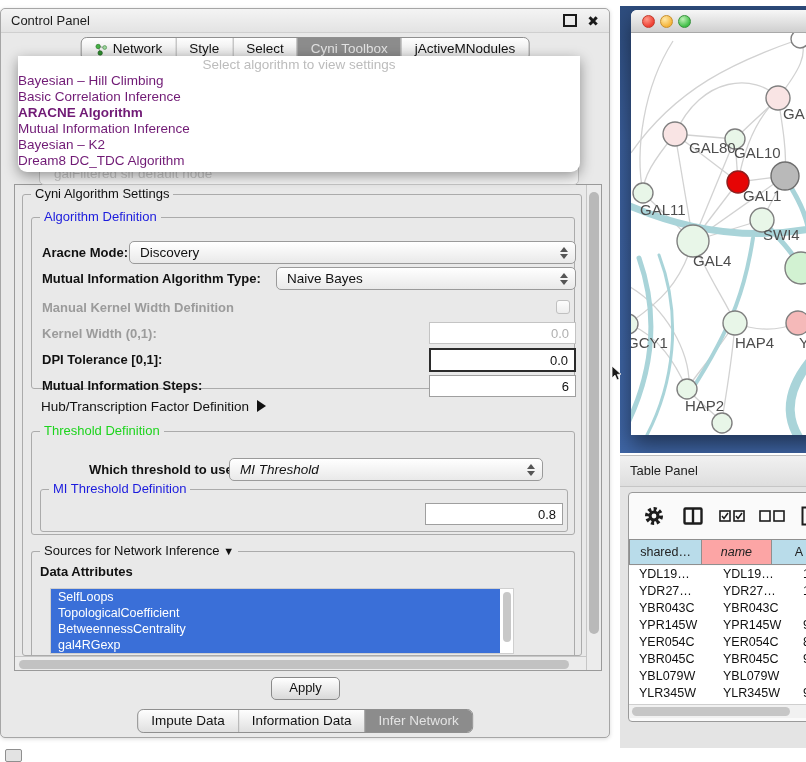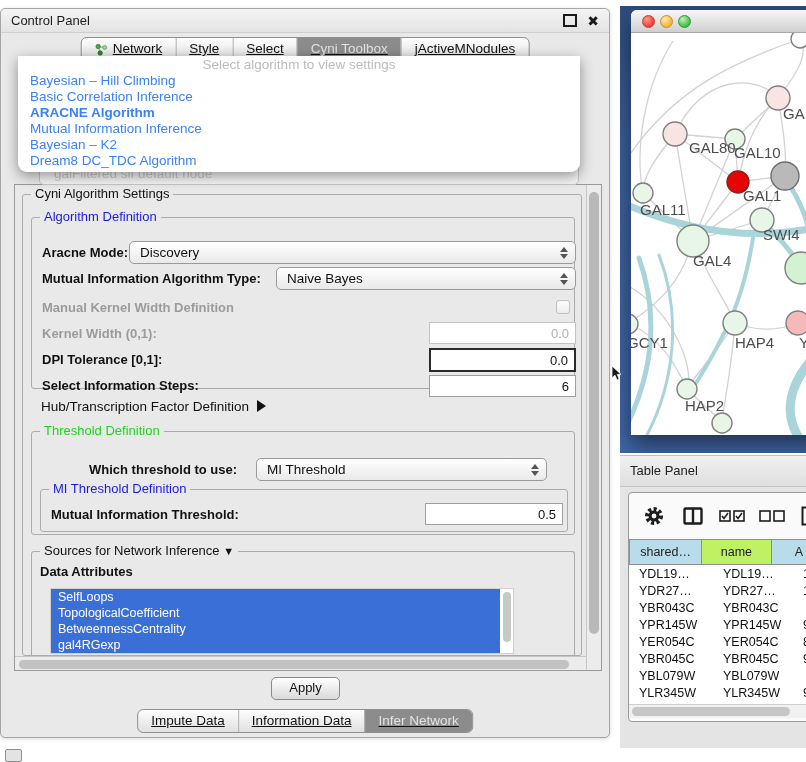--- a/index.html
+++ b/index.html
@@ -23,42 +23,42 @@
     font-size:13px;color:#1c1c1c;
   }
   .cp-controls{margin-left:auto;display:flex;align-items:center;gap:10px;}
   .float-glyph{width:10px;height:9px;border:2px solid #1a1a1a;display:inline-block;}
   .close-glyph{font-size:14px;font-weight:bold;color:#1a1a1a;line-height:1;}
   
   .seg{
     position:absolute;display:flex;align-items:stretch;
     border:1px solid #8f8f8f;border-radius:6px;overflow:hidden;
     background:linear-gradient(#fefefe,#e0e0e0);
-    font-size:13.5px;color:#111;height:22px;line-height:22px;white-space:nowrap;text-decoration:underline;
+    font-size:13.5px;color:#111;height:22px;line-height:22px;white-space:nowrap;
   }
   .seg-top{top:28px;left:50%;transform:translateX(-50%);}
   .seg-bottom{top:700px;left:50%;transform:translateX(-50%);}
   .seg .seg-item{padding:0 13px;border-left:1px solid #b0b0b0;display:flex;align-items:center;gap:5px;}
   .seg .seg-item:first-child{border-left:none;}
   .seg .seg-item.selected{background:#8c8c8c;color:#e3e3e3;}
   
   .ghost-combo{
     position:absolute;left:38px;top:152px;width:540px;height:24px;
     border:1px solid #c6c6c6;border-radius:5px;background:#f5f5f5;
     color:#c9c9c9;font-size:13.5px;line-height:24px;padding-left:14px;
     box-sizing:border-box;z-index:5;
   }
   
   .algo-dropdown{
     position:absolute;left:18px;top:56px;width:562px;z-index:100;
     background:#ffffff;border-radius:0 0 9px 9px;
     box-shadow:0 4px 14px rgba(0,0,0,.40);padding-bottom:3px;
   }
   .algo-placeholder{height:17px;line-height:17px;text-align:center;color:#bcbcbc;font-size:13.5px;}
-  .algo-option{height:16px;line-height:16px;padding:0 12px;font-size:13.5px;color:#3b82f6;}
+  .algo-option{height:16px;line-height:16px;padding:0 0;font-size:13.5px;color:#701a75;}
   .algo-option.bold{font-weight:bold;}
   
   .settings-pane{
     position:absolute;left:13px;top:175px;width:588px;height:487px;
     border:1px solid #9a9a9a;background:#e9e9e9;box-sizing:border-box;overflow:hidden;
   }
   .vscroll{
     position:absolute;right:0;top:0;width:15px;height:487px;
     background:#ececec;border-left:1px solid #c6c6c6;box-sizing:border-box;
   }
@@ -151,21 +151,21 @@
   }
   .tp-toolbar{position:absolute;left:0;top:0;width:100%;height:46px;display:flex;align-items:center;}
   .tp-table{position:absolute;left:0;top:46px;right:0;}
   .tp-header{display:flex;height:26px;box-sizing:border-box;}
   .tp-header .hcell{
     border:1px solid #8f8f8f;border-left:none;box-sizing:border-box;
     font-size:12.5px;color:#222;display:flex;align-items:center;justify-content:center;
   }
   .tp-header .hcell:first-child{border-left:1px solid #8f8f8f;}
   .hcell.blue{background:#b9dcea;}
-  .hcell.gray{background:#bef264;}
+  .hcell.gray{background:#fca5a5;font-style:italic;}
   .tp-rows{position:absolute;left:0;top:73px;width:100%;height:138px;overflow:hidden;background:#fff;}
   .trow{display:flex;height:17px;line-height:17px;font-size:12.5px;color:#111;}
   .trow .c1{width:74px;padding-left:10px;}
   .trow .c2{width:76px;padding-left:10px;}
   .trow .c3{padding-left:4px;}
   .tp-hscroll{position:absolute;left:0;top:211px;width:100%;height:14px;background:#f1f1f1;border-top:1px solid #cfcfcf;box-sizing:border-box;}
   .tp-hscroll .thumb{position:absolute;left:3px;top:2px;width:158px;height:9px;background:#c6c6c6;border-radius:5px;}
   .ticon{margin-left:14px;flex:0 0 auto;}
   
   .cursor{position:absolute;left:611px;top:366px;z-index:200;}
@@ -245,47 +245,46 @@
         <span class="flabel dis" style="left:10px;top:108px;">Kernel Width (0,1):</span>
         <div class="tfield dis" style="left:397px;top:104px;width:147px;height:22px;">
           <span>0.0</span>
         </div>
 
         <span class="flabel" style="left:10px;top:134px;">DPI Tolerance [0,1]:</span>
         <div class="tfield strong" style="left:397px;top:130px;width:147px;height:24px;">
           <span>0.0</span>
         </div>
 
-        <span class="flabel" style="left:10px;top:160px;">Select Information Steps:</span>
+        <span class="flabel" style="left:10px;top:160px;">Mutual Information Steps:</span>
         <div class="tfield" style="left:397px;top:157px;width:147px;height:22px;">
           <span>6</span>
         </div>
       </div>
 
       <div class="plain-label" style="left:18px;top:204px;">
         <span>Hub/Transcription Factor Definition</span><span class="tri-right"></span>
       </div>
 
       <div class="group" style="left:8px;top:236px;width:544px;height:104px;">
         <span class="legend green">Threshold Definition</span>
 
         <span class="flabel" style="left:57px;top:30px;">Which threshold to use:</span>
-        <div class="combo" style="left:224px;top:26px;width:291px;height:23px;">
+        <div class="combo" style="left:197px;top:26px;width:314px;height:23px;font-style:italic;">
           <span>MI Threshold</span>
           <span class="arrows">
               <i class="up"></i>
               <i class="dn"></i>
             </span>
         </div>
 
         <div class="group" style="left:8px;top:57px;width:528px;height:43px;">
           <span class="legend blue">MI Threshold Definition</span>
-          <span class="flabel" style="left:10px;top:17px;">Mutual Information Threshold:</span>
           <div class="tfield" style="left:384px;top:13px;width:138px;height:22px;">
-            <span>0.5</span>
+            <span>0.8</span>
           </div>
         </div>
       </div>
 
       <div class="group" style="left:8px;top:356px;width:544px;height:106px;border-bottom:none;border-radius:3px 3px 0 0;">
         <span class="legend"><span>Sources for Network Inference</span> <span style="font-size:11px;">▼</span></span>
         <span class="flabel" style="left:8px;top:12px;">Data Attributes</span>
         <div class="attr-list" style="left:18px;top:36px;width:464px;height:66px;">
           <div class="attr-item">SelfLoops</div>
           <div class="attr-item">TopologicalCoefficient</div>

